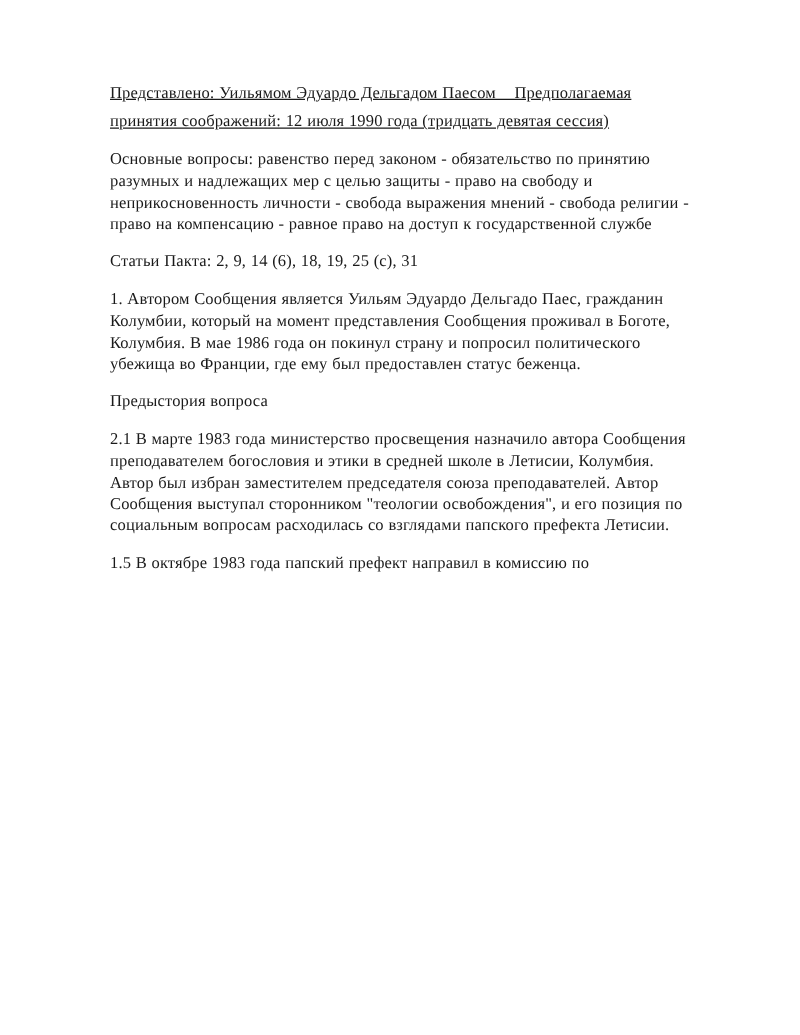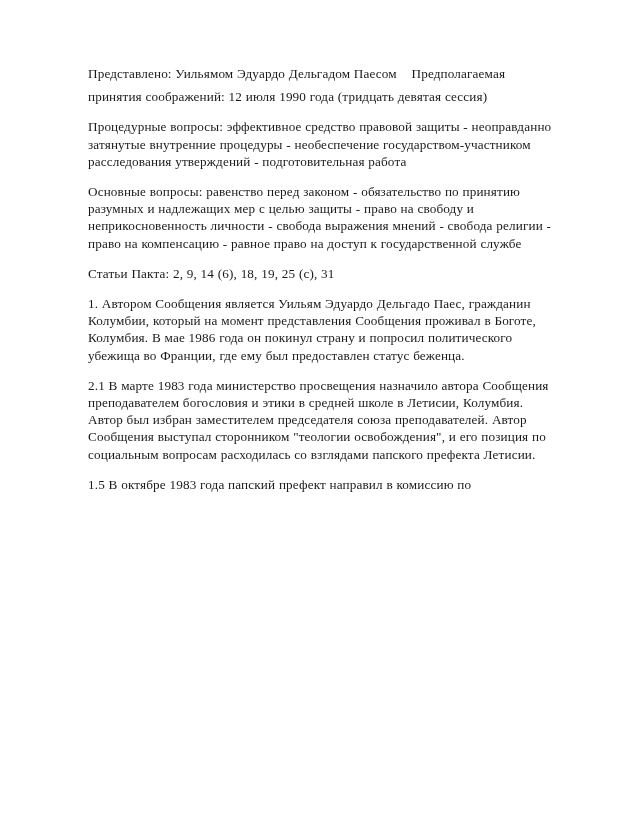--- a/index.html
+++ b/index.html
@@ -41,20 +41,21 @@
   
   .para + .para {
     margin-top: 13px;
   }
   .para.heading-line {
     margin-top: 13px;
   }
   
   .split-line {
     display: block;
+    text-decoration: underline;
   }
   .split-line.gap-after {
     margin-bottom: 6px;
   }
   .nowrap-seg {
     white-space: pre-wrap;
   }
 </style>
 </head>
 <body>
@@ -63,28 +64,28 @@
   <div class="doc-body">
 
     <p class="para"></p>
 
     <p class="para">
       <span class="split-line gap-after nowrap-seg">Представлено: Уильямом Эдуардо Дельгадом Паесом    Предполагаемая</span>
       <span class="split-line nowrap-seg">принятия соображений: 12 июля 1990 года (тридцать девятая сессия)</span>
     </p>
 
 
-    <p class="para">Процедурные вопросы: эффективное средство правовой защиты - неоправданно затянутые внутренние процедуры - необеспечение государством-участником расследования утверждений - подготовительная работа</p>
 
     <p class="para">Основные вопросы: равенство перед законом - обязательство по принятию разумных и надлежащих мер с целью защиты - право на свободу и неприкосновенность личности - свобода выражения мнений - свобода религии - право на компенсацию - равное право на доступ к государственной службе</p>
 
     <p class="para">Статьи Пакта: 2, 9, 14 (6), 18, 19, 25 (с), 31</p>
 
 
     <p class="para">1. Автором Сообщения является Уильям Эдуардо Дельгадо Паес, гражданин Колумбии, который на момент представления Сообщения проживал в Боготе, Колумбия. В мае 1986 года он покинул страну и попросил политического убежища во Франции, где ему был предоставлен статус беженца.</p>
 
+    <p class="para heading-line">Предыстория вопроса</p>
 
     <p class="para">2.1 В марте 1983 года министерство просвещения назначило автора Сообщения преподавателем богословия и этики в средней школе в Летисии, Колумбия. Автор был избран заместителем председателя союза преподавателей. Автор Сообщения выступал сторонником "теологии освобождения", и его позиция по социальным вопросам расходилась со взглядами папского префекта Летисии.</p>
 
     <p class="para">1.5 В октябре 1983 года папский префект направил в комиссию по</p>
 
   </div>
 </div>
 
 </body></html>

